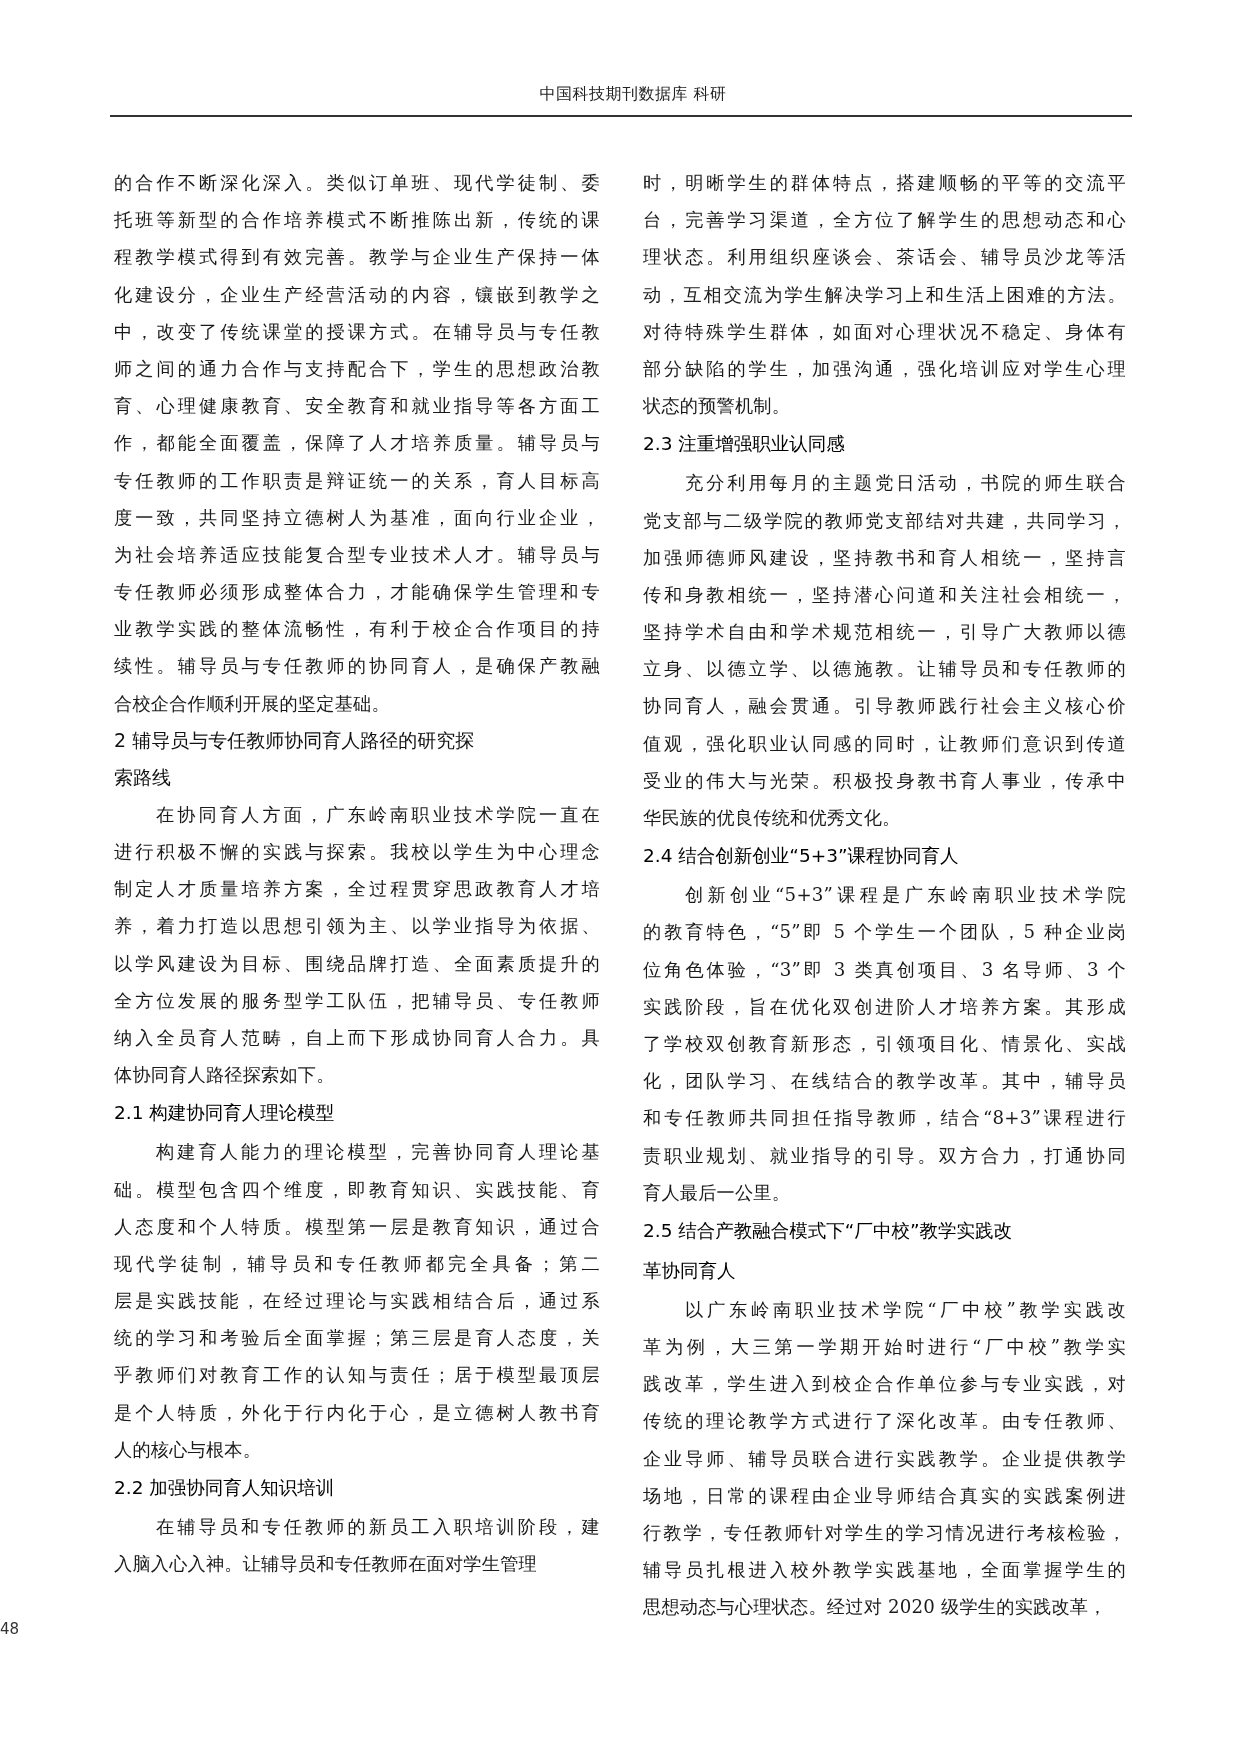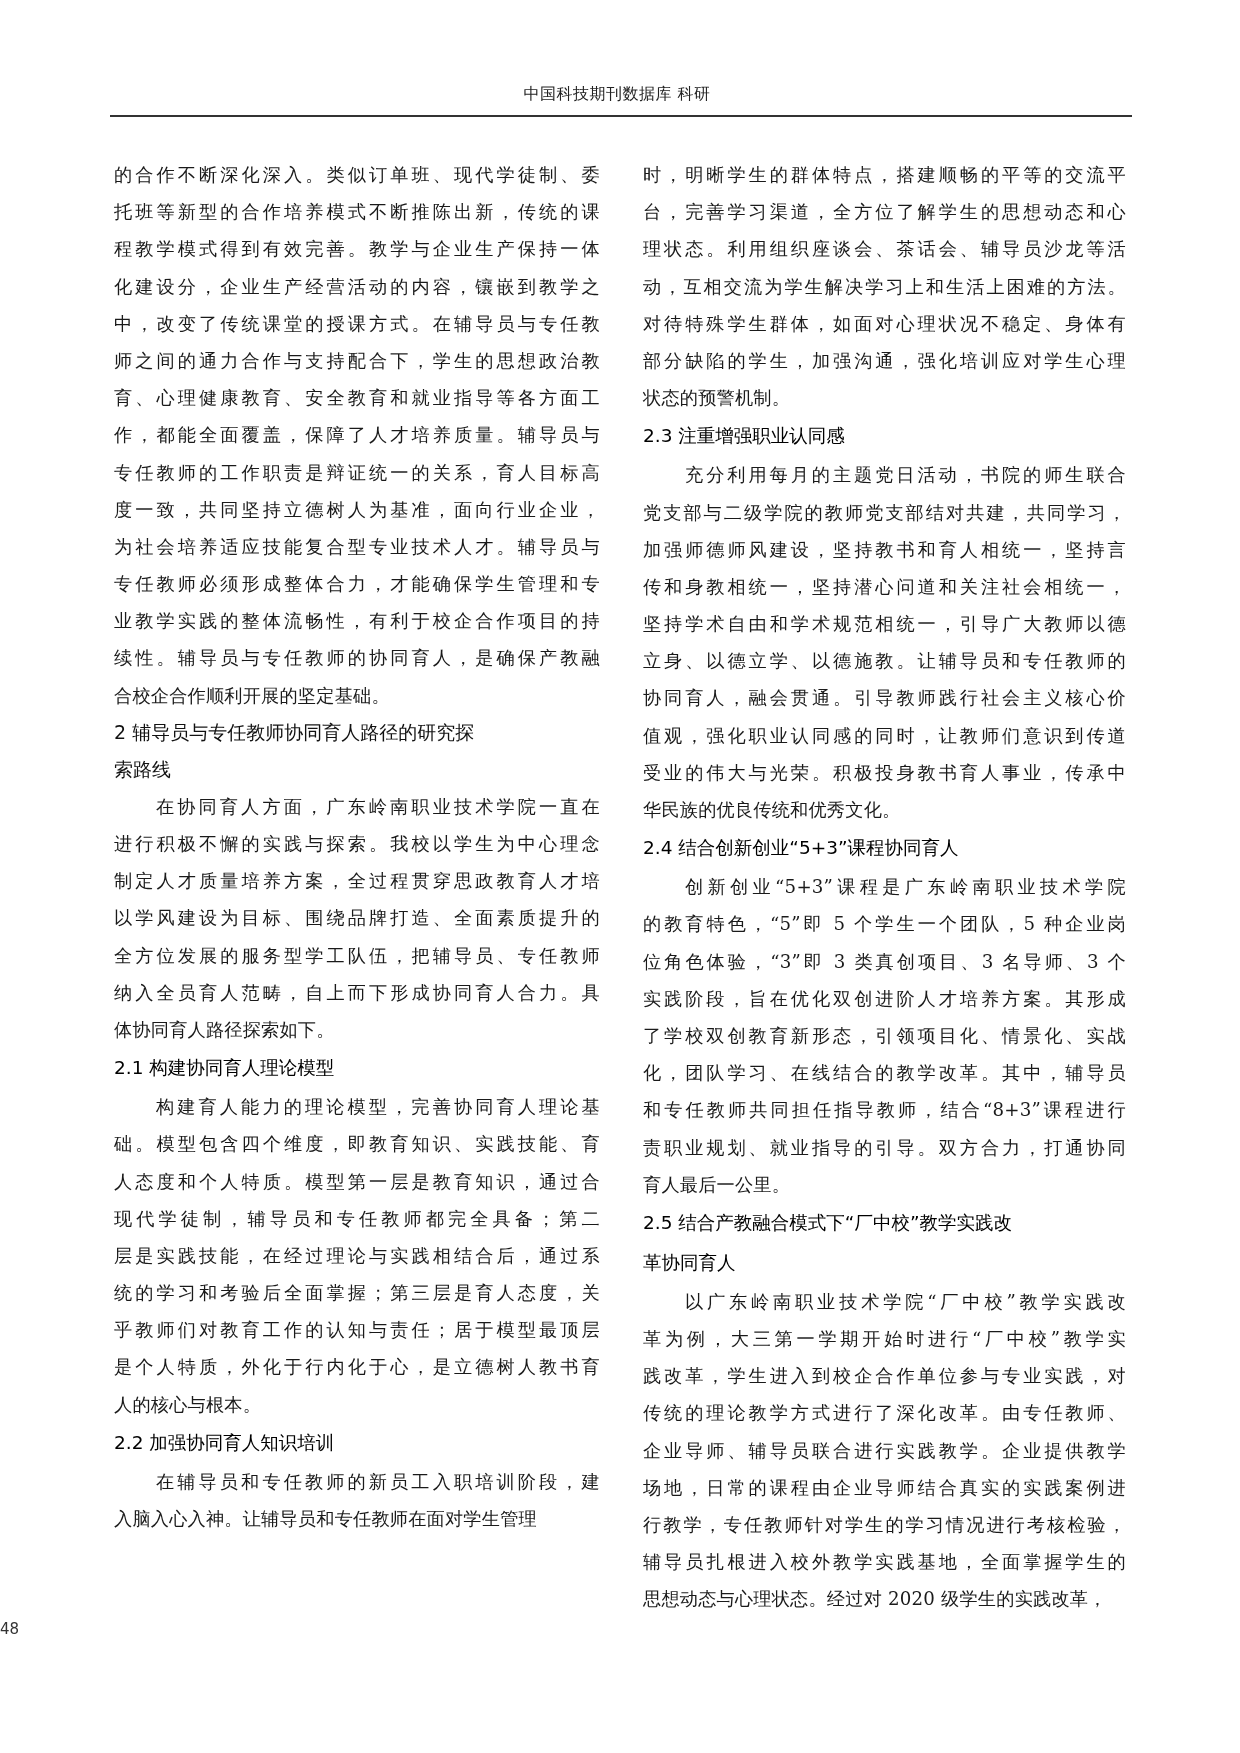--- a/index.html
+++ b/index.html
@@ -2,30 +2,30 @@
 <html><head>
 <meta charset="utf-8">
 <style>
   html, body { margin: 0; padding: 0; background: #ffffff; }
   body {
     width: 1240px; height: 1753px; position: relative; overflow: hidden;
     font-family: "DejaVu Serif", "Liberation Serif", serif;
     color: #1a1a1a;
   }
   .header {
-    position: absolute; left: 107px; top: 84px; width: 1020px;
+    position: absolute; left: 123px; top: 84px; width: 1020px;
     text-align: center; font-family: "DejaVu Sans", "Liberation Sans", sans-serif;
     font-size: 16px; color: #222; letter-spacing: 0.5px;
   }
   .header-rule {
     position: absolute; left: 110px; top: 115px; width: 1022px; height: 2px;
     background: #333;
   }
   .col {
-    position: absolute; top: 156px;
+    position: absolute; top: 164px;
   }
   .col-left { left: 114px; width: 486px; }
   .col-right { left: 643px; width: 483px; }
   .line {
     font-size: 18.2px; line-height: 37.2px; height: 37.2px;
     white-space: nowrap; text-align: justify; text-align-last: justify;
     letter-spacing: 0.2px;
   }
   .line.last { text-align-last: left; }
   .line.indent { padding-left: 42px; }
@@ -69,20 +69,21 @@
       <div class="line last">合校企合作顺利开展的坚定基础。</div>
     </div>
     <div>
       <div class="h2">2 辅导员与专任教师协同育人路径的研究探</div>
       <div class="h2">索路线</div>
     </div>
     <div>
       <div class="line indent">在协同育人方面，广东岭南职业技术学院一直在</div>
       <div class="line">进行积极不懈的实践与探索。我校以学生为中心理念</div>
       <div class="line">制定人才质量培养方案，全过程贯穿思政教育人才培</div>
+      <div class="line">养，着力打造以思想引领为主、以学业指导为依据、</div>
       <div class="line">以学风建设为目标、围绕品牌打造、全面素质提升的</div>
       <div class="line">全方位发展的服务型学工队伍，把辅导员、专任教师</div>
       <div class="line">纳入全员育人范畴，自上而下形成协同育人合力。具</div>
       <div class="line last">体协同育人路径探索如下。</div>
     </div>
     <div>
       <div class="h3">2.1 构建协同育人理论模型</div>
     </div>
     <div>
       <div class="line indent">构建育人能力的理论模型，完善协同育人理论基</div>

